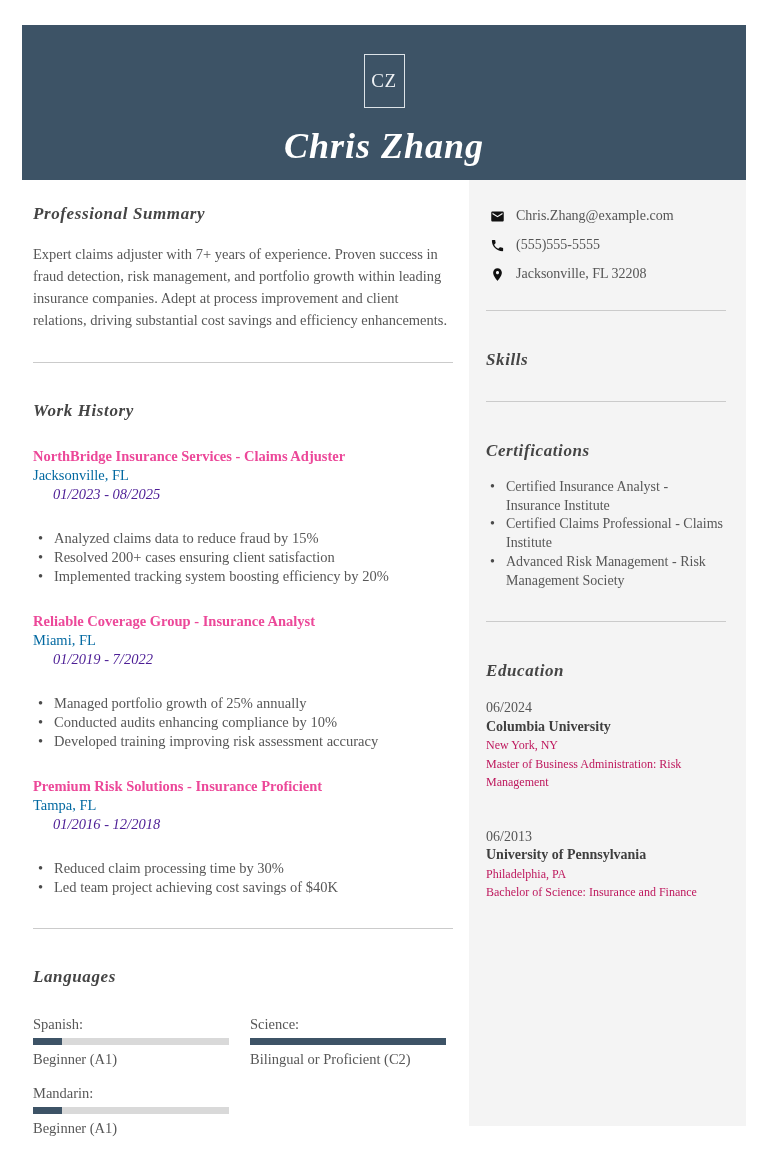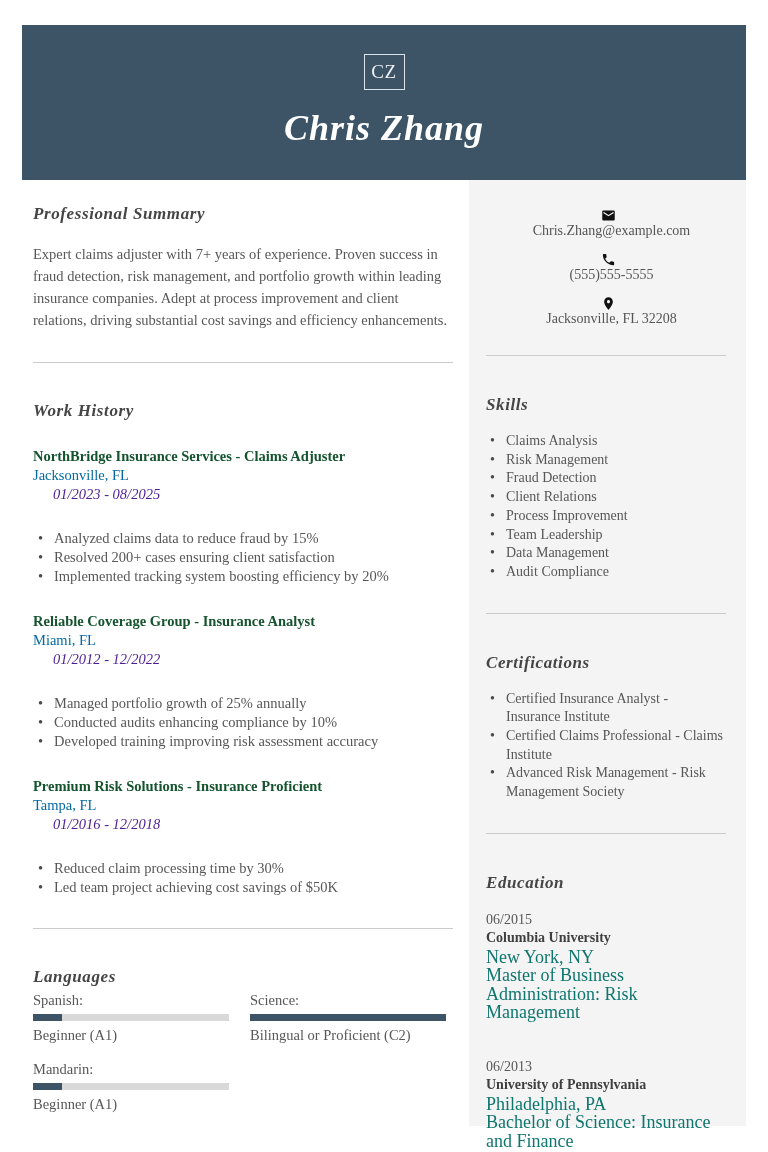--- a/index.html
+++ b/index.html
@@ -14,21 +14,21 @@
 
   
   .page-header {
     position: absolute;
     left: 22px; top: 25px;
     width: 724px; height: 155px;
     background: #3d5366;
     text-align: center;
   }
   .monogram-box {
-    width: 41px; height: 36px;
+    width: 41px; height: 54px;
     margin: 29px auto 0 auto;
     border: 1px solid #dde3e8;
     display: flex; align-items: center; justify-content: center;
     color: #eef1f4;
     font-size: 19px;
     letter-spacing: 0.5px;
   }
   .header-name {
     margin-top: 17px;
     font-size: 36px;
@@ -79,21 +79,21 @@
     font-size: 14.5px;
     line-height: 22px;
     color: #575757;
   }
 
   .job { margin-top: 26px; }
   .job:first-of-type { margin-top: 25px; }
   .job-title {
     font-size: 14.5px;
     font-weight: bold;
-    color: #14532d;
+    color: #ec4899;
     line-height: 19px;
   }
   .job-location { font-size: 14.5px; line-height: 19px; color: #0369a1; }
   .job-dates { font-size: 14.5px; line-height: 19px; font-style: italic; color: #4c1d95; margin-left: 20px; }
 
   ul.bullets {
     list-style: none;
     margin-top: 25px;
   }
   ul.bullets li {
@@ -105,21 +105,21 @@
   }
   ul.bullets li::before {
     content: "\2022";
     position: absolute;
     left: 5px;
     color: #4a4a4a;
   }
 
   
   .lang-grid {
-    margin-top: 4px;
+    margin-top: 28px;
     display: grid;
     grid-template-columns: 196px 196px;
     column-gap: 21px;
     row-gap: 16px;
   }
   .lang-label { font-size: 14.5px; color: #575757; line-height: 18px; }
   .lang-bar {
     margin-top: 5px;
     width: 100%; height: 7px;
     background: #d9d9d9;
@@ -129,21 +129,20 @@
     position: absolute; left: 0; top: 0; bottom: 0;
     background: #3d5366;
   }
   .lang-level { margin-top: 5px; font-size: 14.5px; color: #575757; line-height: 18px; }
 
   
   .contact-row {
     display: flex;
     align-items: center;
     margin-bottom: 13px;
-    flex-direction: column;
   }
   .contact-icon { width: 15px; height: 15px; flex: 0 0 15px; margin-left: 4px; }
   .contact-icon svg { display: block; width: 15px; height: 15px; fill: #111111; }
   .contact-text { margin-left: 11px; font-size: 14px; color: #555555; }
 
   .contact-block { margin-bottom: 28px; }
 
   .sidebar-section-heading { margin-top: 39px; }
 
   ul.side-bullets {
@@ -162,21 +161,21 @@
     position: absolute;
     left: 4px;
     color: #4a4a4a;
   }
   .spacer-after-list { margin-top: 31px; }
 
   .edu-entry { margin-top: 18px; }
   .edu-entry + .edu-entry { margin-top: 36px; }
   .edu-date { font-size: 14px; line-height: 18.5px; color: #575757; }
   .edu-school { font-size: 14px; line-height: 18.5px; font-weight: bold; color: #3f3f3f; }
-  .edu-location, .edu-degree { font-size: 18px; line-height: 18.5px; color: #0f766e; }
+  .edu-location, .edu-degree { font-size: 12px; line-height: 18.5px; color: #be185d; }
 </style>
 </head>
 <body>
 
 <header class="page-header">
   <div class="monogram-box">
     <span>CZ</span>
   </div>
   <div class="header-name">Chris Zhang</div>
 </header>
@@ -199,35 +198,35 @@
       <ul class="bullets">
         <li>Analyzed claims data to reduce fraud by 15%</li>
         <li>Resolved 200+ cases ensuring client satisfaction</li>
         <li>Implemented tracking system boosting efficiency by 20%</li>
       </ul>
     </div>
 
     <div class="job">
       <div class="job-title">Reliable Coverage Group - Insurance Analyst</div>
       <div class="job-location">Miami, FL</div>
-      <div class="job-dates">01/2012 - 12/2022</div>
+      <div class="job-dates">01/2019 - 7/2022</div>
       <ul class="bullets">
         <li>Managed portfolio growth of 25% annually</li>
         <li>Conducted audits enhancing compliance by 10%</li>
         <li>Developed training improving risk assessment accuracy</li>
       </ul>
     </div>
 
     <div class="job">
       <div class="job-title">Premium Risk Solutions - Insurance Proficient</div>
       <div class="job-location">Tampa, FL</div>
       <div class="job-dates">01/2016 - 12/2018</div>
       <ul class="bullets">
         <li>Reduced claim processing time by 30%</li>
-        <li>Led team project achieving cost savings of $50K</li>
+        <li>Led team project achieving cost savings of $40K</li>
       </ul>
     </div>
 
     <hr class="divider">
 
     <div class="section-heading">Languages</div>
 
     <div class="lang-grid">
       <div class="lang-item">
         <div class="lang-label">Spanish:</div>
@@ -279,48 +278,38 @@
               <path d="M12 2C8.13 2 5 5.13 5 9c0 5.25 7 13 7 13s7-7.75 7-13c0-3.87-3.13-7-7-7zm0 9.5c-1.38 0-2.5-1.12-2.5-2.5s1.12-2.5 2.5-2.5 2.5 1.12 2.5 2.5-1.12 2.5-2.5 2.5z"></path>
             </svg>
         </span>
         <span class="contact-text">Jacksonville, FL 32208</span>
       </div>
     </div>
 
     <hr class="divider">
 
     <div class="section-heading sidebar-section-heading">Skills</div>
-    <ul class="side-bullets">
-      <li>Claims Analysis</li>
-      <li>Risk Management</li>
-      <li>Fraud Detection</li>
-      <li>Client Relations</li>
-      <li>Process Improvement</li>
-      <li>Team Leadership</li>
-      <li>Data Management</li>
-      <li>Audit Compliance</li>
-    </ul>
 
     <div class="spacer-after-list"></div>
     <hr class="divider">
 
     <div class="section-heading sidebar-section-heading">Certifications</div>
     <ul class="side-bullets">
       <li>Certified Insurance Analyst - Insurance Institute</li>
       <li>Certified Claims Professional - Claims Institute</li>
       <li>Advanced Risk Management - Risk Management Society</li>
     </ul>
 
     <div class="spacer-after-list"></div>
     <hr class="divider">
 
     <div class="section-heading sidebar-section-heading">Education</div>
 
     <div class="edu-entry">
-      <div class="edu-date">06/2015</div>
+      <div class="edu-date">06/2024</div>
       <div class="edu-school">Columbia University</div>
       <div class="edu-location">New York, NY</div>
       <div class="edu-degree">Master of Business Administration: Risk Management</div>
     </div>
 
     <div class="edu-entry">
       <div class="edu-date">06/2013</div>
       <div class="edu-school">University of Pennsylvania</div>
       <div class="edu-location">Philadelphia, PA</div>
       <div class="edu-degree">Bachelor of Science: Insurance and Finance</div>

